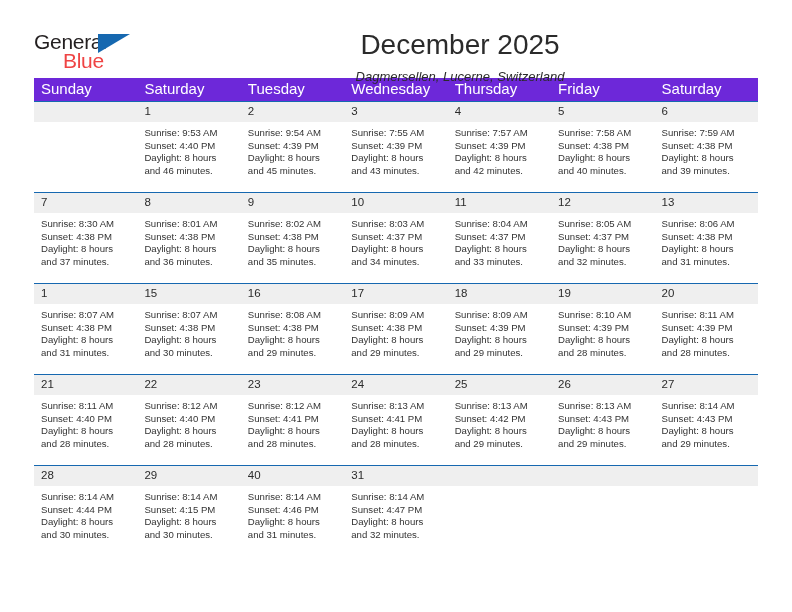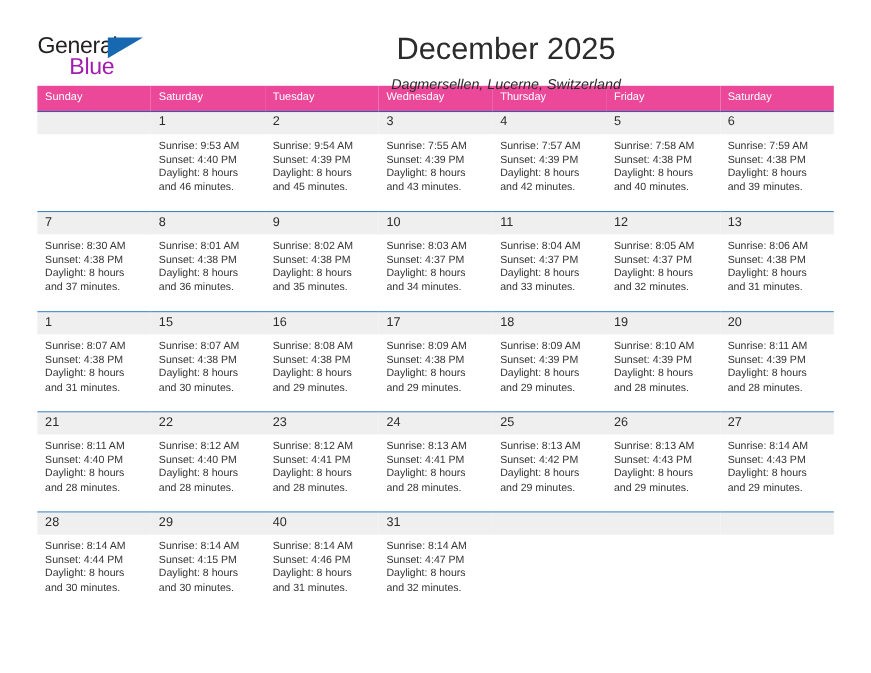--- a/index.html
+++ b/index.html
@@ -47,21 +47,21 @@
     letter-spacing: -0.3px;
     color: #231f20;
     font-family: "Liberation Sans", sans-serif;
   }
   .logo-blue {
     position: absolute;
     left: 29px;
     top: 21px;
     font-size: 21px;
     letter-spacing: -0.3px;
-    color: #a21caf;
+    color: #ef4444;
     font-family: "Liberation Sans", sans-serif;
   }
   .logo-triangle {
     position: absolute;
     left: 64px;
     top: 6px;
     width: 0;
     height: 0;
     border-left: 32px solid #1668b0;
     border-bottom: 19px solid transparent;
@@ -90,23 +90,23 @@
   
   .calendar {
     width: 724px;
     border-collapse: collapse;
     table-layout: fixed;
     margin-top: 6px;
   }
   .calendar col { width: 103.43px; }
 
   thead th {
-    background: #ec4899;
+    background: #6d28d9;
     color: #ffffff;
-    font-size: 10px;
+    font-size: 15px;
     font-weight: normal;
     text-align: left;
     padding: 4px 0 5px 7px;
     line-height: 14px;
     border: none;
   }
 
   tbody tr.week-row > td {
     border-top: 1.4px solid #1668b0;
     vertical-align: top;

